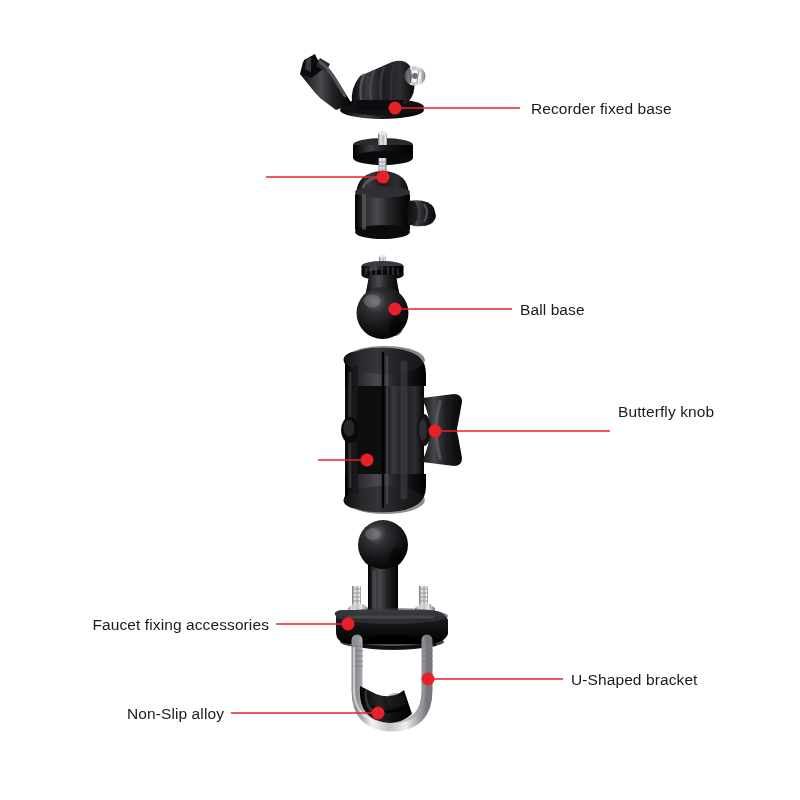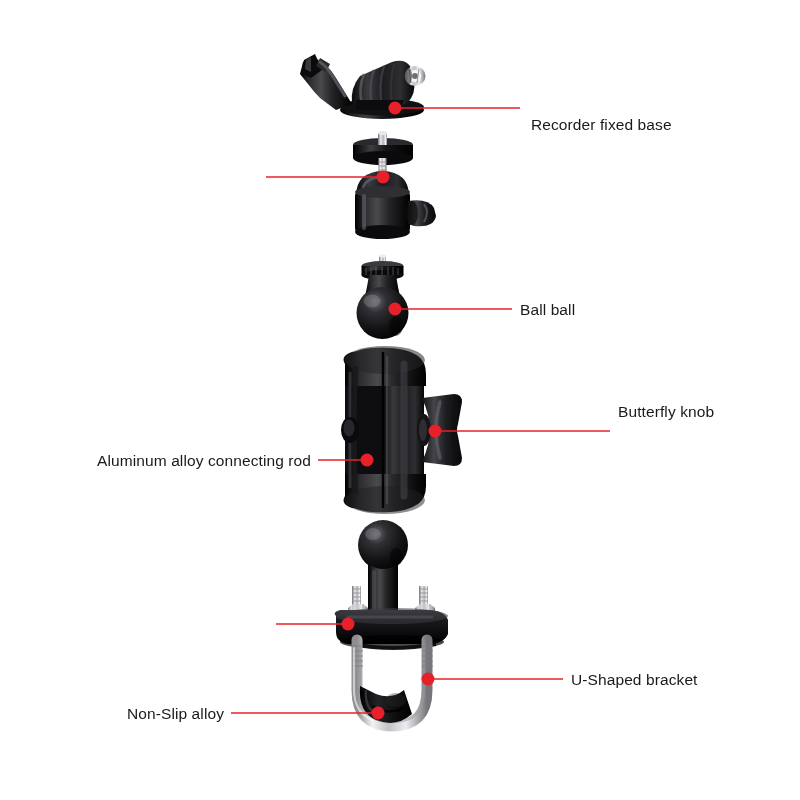--- a/index.html
+++ b/index.html
@@ -285,27 +285,27 @@
       <circle cx="383" cy="177" r="6.5" fill="#e8202a"></circle>
       <circle cx="395" cy="309" r="6.5" fill="#e8202a"></circle>
       <circle cx="435" cy="431" r="6.5" fill="#e8202a"></circle>
       <circle cx="367" cy="460" r="6.5" fill="#e8202a"></circle>
       <circle cx="348" cy="624" r="6.5" fill="#e8202a"></circle>
       <circle cx="428" cy="679" r="6.5" fill="#e8202a"></circle>
       <circle cx="378" cy="713" r="6.5" fill="#e8202a"></circle>
     </g>
   </svg>
 
-  <div class="callout-text right" style="left:531px;top:101px;margin-top:16px;">Recorder fixed base</div>
-
-
-  <div class="callout-text right" style="left:520px;top:302px;">Ball ball</div>
+  <div class="callout-text right" style="left:531px;top:101px;">Recorder fixed base</div>
+
+
+  <div class="callout-text right" style="left:520px;top:302px;">Ball base</div>
 
   <div class="callout-text right" style="left:618px;top:404px;">Butterfly knob</div>
 
-  <div class="callout-text left" style="right:489px;top:453px;">Aluminum alloy connecting rod</div>
-
+
+  <div class="callout-text left" style="right:531px;top:617px;">Faucet fixing accessories</div>
 
   <div class="callout-text right" style="left:571px;top:672px;">U-Shaped bracket</div>
 
   <div class="callout-text left" style="right:576px;top:706px;">Non-Slip alloy</div>
 
 </div>
 
 </body></html>

